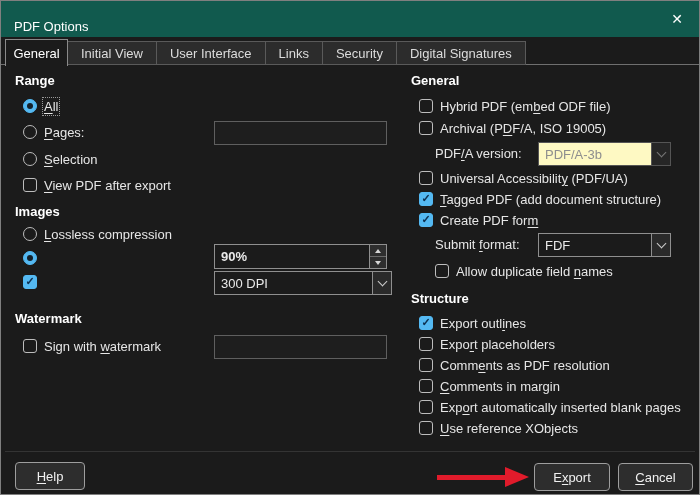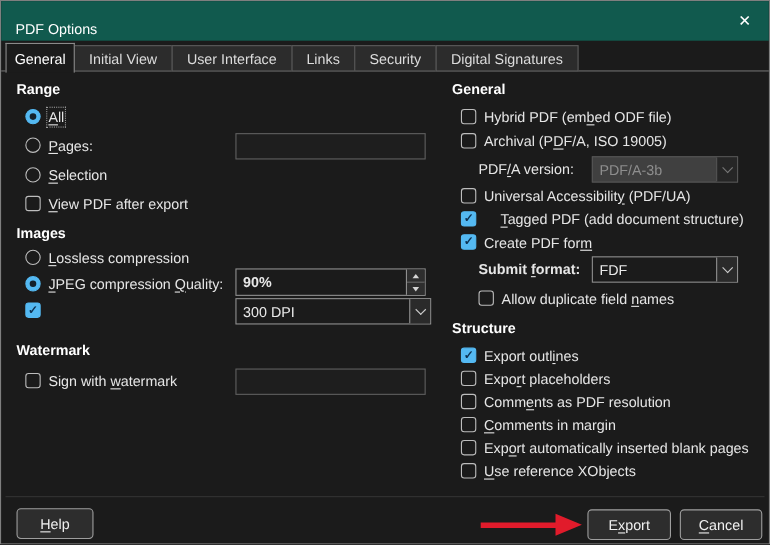--- a/index.html
+++ b/index.html
@@ -77,21 +77,21 @@
     display: flex; align-items: stretch; color: #e9e9e9; font-size: 13px;
   }
   .fieldval { flex: 1; display: flex; align-items: center; padding-left: 6px; overflow: hidden; }
   .spincol { width: 17px; border-left: 1px solid #8f8f8f; display: flex; flex-direction: column; }
   .spinbtn { flex: 1; background: #2e2e2e; display: flex; align-items: center; justify-content: center; }
   .spinbtn + .spinbtn { border-top: 1px solid #6a6a6a; }
   .tri-up { width: 0; height: 0; border-left: 3.5px solid transparent; border-right: 3.5px solid transparent; border-bottom: 4px solid #d6d6d6; }
   .tri-down { width: 0; height: 0; border-left: 3.5px solid transparent; border-right: 3.5px solid transparent; border-top: 4px solid #d6d6d6; }
   .dropbtn { width: 19px; border-left: 1px solid #8f8f8f; background: #2a2a2a; display: flex; align-items: center; justify-content: center; }
   .chev { width: 7px; height: 7px; border-right: 1.6px solid #cccccc; border-bottom: 1.6px solid #cccccc; transform: rotate(45deg); margin-top: -4px; }
-  .dropbox[data-disabled="true"] { border-color: #555555; color: #8e8e8e; background: #404040; }
+  .dropbox[data-disabled="true"] { border-color: #555555; color: #8e8e8e; background: #fef9c3; }
   .dropbox[data-disabled="true"] .dropbtn { background: #262626; border-left-color: #555555; }
   .dropbox[data-disabled="true"] .chev { border-color: #777777; }
   
   .btn {
     position: absolute; height: 28px; background: #2d2d2d; border: 1px solid #9e9e9e;
     border-radius: 4px; color: #f0f0f0; font-size: 13px;
     display: flex; align-items: center; justify-content: center; white-space: nowrap;
   }
   .btn .u { text-decoration: underline; text-underline-offset: 2px; }
   
@@ -164,21 +164,20 @@
 
     <div class="sec-header" style="left:14px; top:139px;">Images</div>
 
     <div class="row" style="left:22px; top:159px;">
       <span class="rb" data-checked="false"></span>
       <span class="lbl"><span></span><span class="u">L</span><span>ossless compression</span></span>
     </div>
 
     <div class="row" style="left:22px; top:183px;">
       <span class="rb" data-checked="true"></span>
-      <span class="lbl"><span></span><span class="u">J</span><span>PEG compression </span><span class="u">Q</span><span>uality:</span></span>
     </div>
     <div class="spinbox" style="left:213px; top:179px; width:173px; height:25px;font-weight:bold;">
       <span class="fieldval">90%</span>
       <span class="spincol">
         <span class="spinbtn">
             <span class="tri-up"></span>
           </span>
         <span class="spinbtn">
             <span class="tri-down"></span>
           </span>
@@ -223,31 +222,31 @@
       <span class="dropbtn">
           <span class="chev"></span>
         </span>
     </div>
 
     <div class="row" style="left:418px; top:103px;">
       <span class="cb" data-checked="false"></span>
       <span class="lbl"><span>Universal Accessibilit</span><span class="u">y</span><span> (PDF/UA)</span></span>
     </div>
 
-    <div class="row" style="left:418px; top:124px;gap:15px;">
+    <div class="row" style="left:418px; top:124px;">
       <span class="cb" data-checked="true"></span>
       <span class="lbl"><span></span><span class="u">T</span><span>agged PDF (add document structure)</span></span>
     </div>
 
     <div class="row" style="left:418px; top:145px;">
       <span class="cb" data-checked="true"></span>
       <span class="lbl"><span>Create PDF for</span><span class="u">m</span><span></span></span>
     </div>
 
-    <div class="row" style="left:434px; top:169px;font-weight:bold;">
+    <div class="row" style="left:434px; top:169px;">
       <span class="lbl"><span>Submit </span><span class="u">f</span><span>ormat:</span></span>
     </div>
     <div class="dropbox" style="left:537px; top:168px; width:133px; height:24px;">
       <span class="fieldval">FDF</span>
       <span class="dropbtn">
           <span class="chev"></span>
         </span>
     </div>
 
     <div class="row" style="left:434px; top:196px;">

